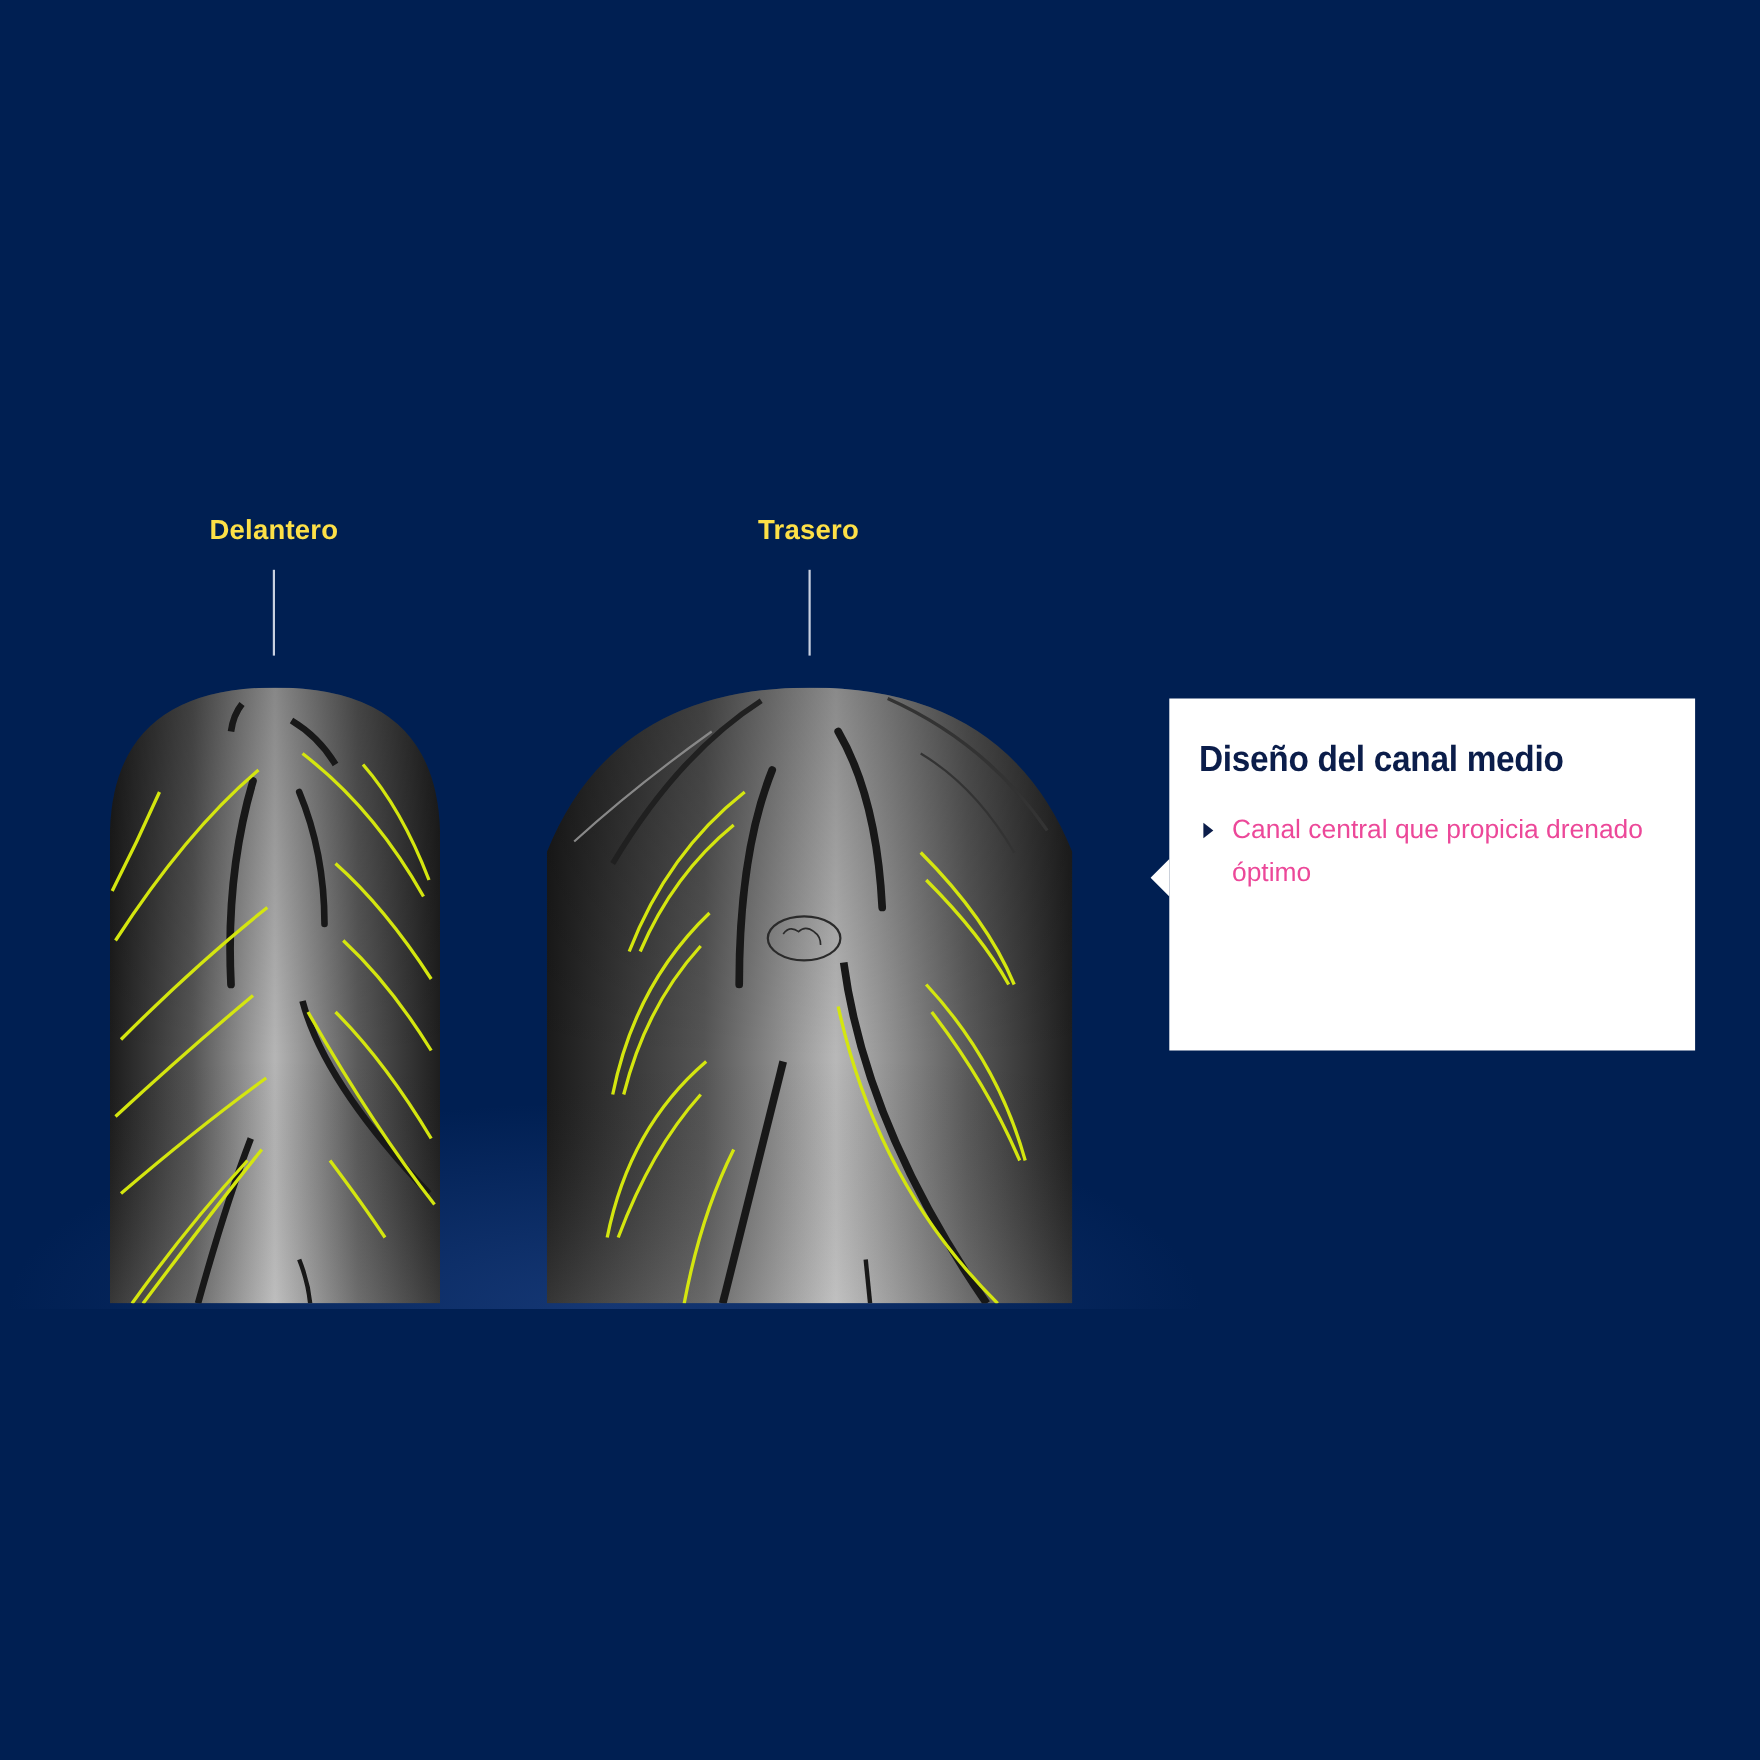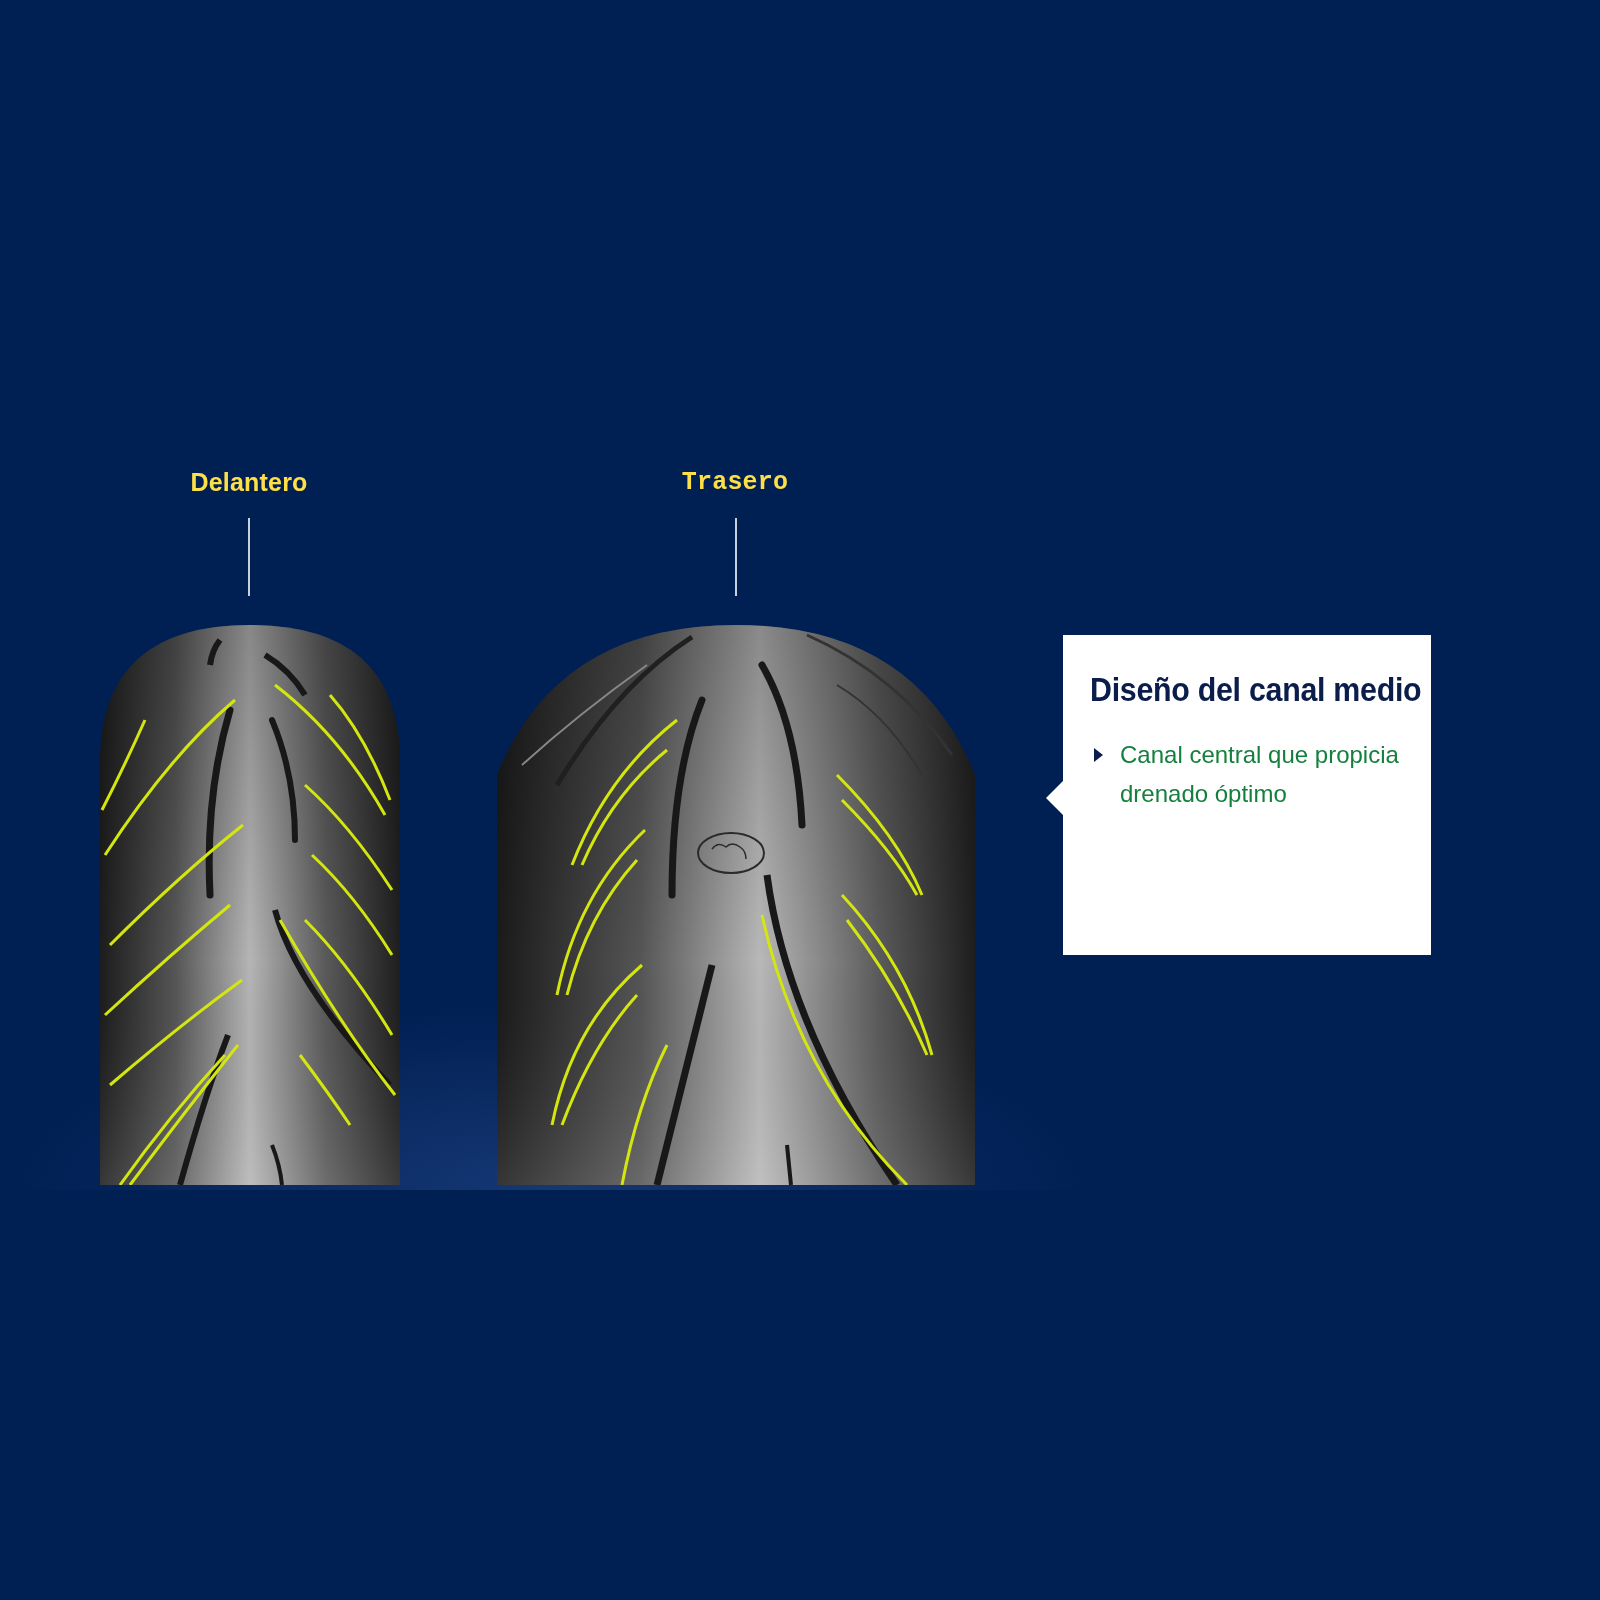--- a/index.html
+++ b/index.html
@@ -19,52 +19,52 @@
     transform:translateX(-50%); letter-spacing:0.2px;
   }
   .leader {
     position:absolute; width:2px; background:#c8d0e0; height:78px;
   }
   .tire {
     position:absolute; overflow:hidden;
   }
   .tire svg { display:block; }
   .card {
-    position:absolute; left:1063px; top:635px; width:368px; height:320px;
+    position:absolute; left:1063px; top:635px; width:478px; height:320px;
     background:#ffffff;
     box-sizing:border-box; padding:36px 24px 0 27px;
   }
   .card-notch {
     position:absolute; left:-17px; top:146px; width:0; height:0;
     border-top:17px solid transparent; border-bottom:17px solid transparent;
     border-right:17px solid #ffffff;
   }
   .card-title {
     margin:0; color:#0b1d4a; font-size:33px; font-weight:bold;
     letter-spacing:-0.3px; transform:scaleX(0.92); transform-origin:left;
     white-space:nowrap;
   }
   .bullets { list-style:none; margin:26px 0 0 0; padding:0; }
-  .bullet { position:relative; padding-left:30px; color:#15803d; font-size:24px; line-height:39px; }
+  .bullet { position:relative; padding-left:30px; color:#ec4899; font-size:24px; line-height:39px; }
   .bullet-icon {
     position:absolute; left:4px; top:13px; width:0; height:0;
     border-top:7px solid transparent; border-bottom:7px solid transparent;
     border-left:9px solid #0b1d4a;
   }
 </style>
 </head>
 <body>
 
 <div class="stage">
   <div class="glow"></div>
 
   <div class="tire-label" style="left:249px; top:468px;">Delantero</div>
   <div class="leader" style="left:248px; top:518px;"></div>
 
-  <div class="tire-label" style="left:735px; top:468px;font-family:Liberation Mono, monospace;">Trasero</div>
+  <div class="tire-label" style="left:735px; top:468px;">Trasero</div>
   <div class="leader" style="left:735px; top:518px;"></div>
 
   <div class="tire" style="left:100px; top:625px; width:300px; height:560px;">
     <svg width="300" height="560" viewBox="0 0 300 560">
       <defs>
         <linearGradient id="fg" x1="0" x2="1" y1="0" y2="0">
           <stop offset="0" stop-color="#1c1c1c"></stop>
           <stop offset="0.25" stop-color="#555"></stop>
           <stop offset="0.5" stop-color="#b5b5b5"></stop>
           <stop offset="0.75" stop-color="#5a5a5a"></stop>

